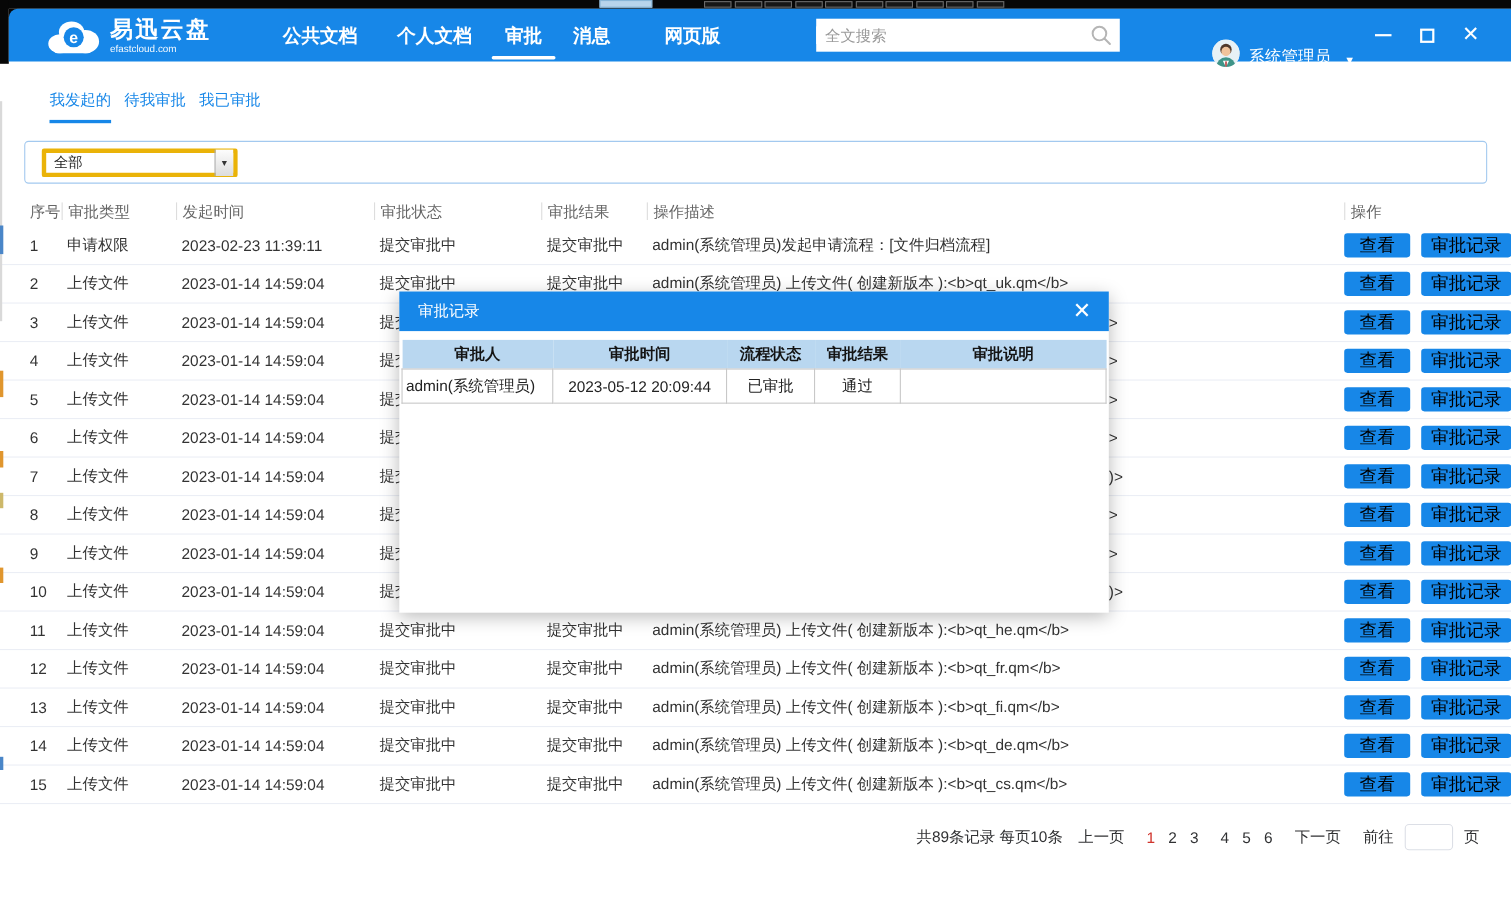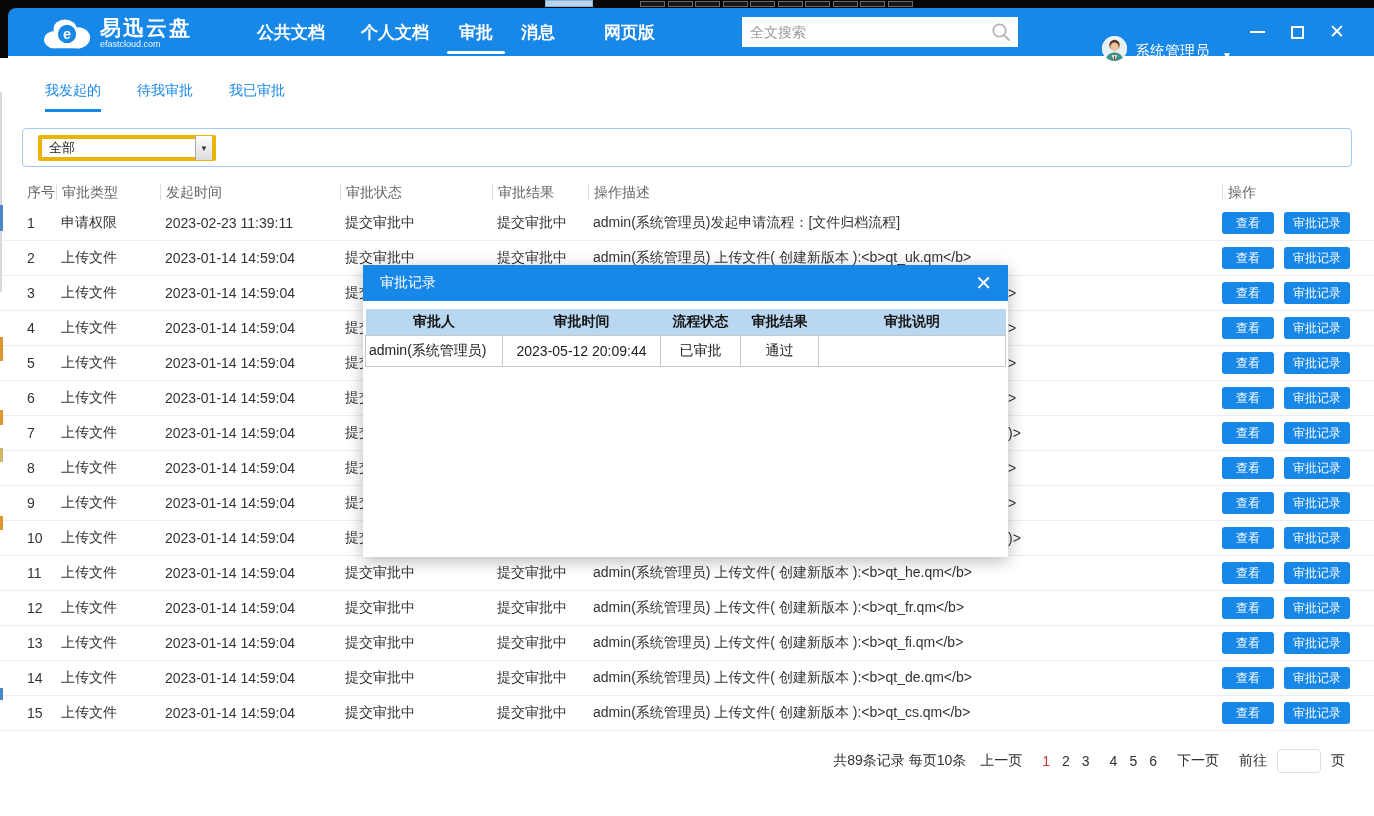--- a/index.html
+++ b/index.html
@@ -36,21 +36,21 @@
   .avatar { width:25px; height:25px; border-radius:50%; overflow:hidden; background:#e7f1f6; flex:none; }
   .username { font-size:15px; margin-left:8px; color:#fff; }
   .caret-down { font-size:10px; margin-left:12px; color:#fff; }
   .win-controls { position:absolute; left:1240px; top:0; height:48px; display:flex; align-items:center; gap:22px; }
   .wc { width:18px; height:18px; display:flex; align-items:center; justify-content:center; cursor:pointer; }
   .min-glyph { width:15px; height:2px; background:#fff; }
   .max-glyph { width:13px; height:13px; border:2px solid #fff; }
   .close-glyph { font-size:19px; color:#fff; line-height:18px; }
 
   
-  .tabs { position:absolute; left:45px; top:82px; display:flex; gap:36px; z-index:1; }
+  .tabs { position:absolute; left:45px; top:82px; display:flex; gap:12px; z-index:1; }
   .tab { font-size:14px; color:#1787e8; padding-bottom:9px; cursor:pointer; }
   .tab.active { border-bottom:3px solid #1787e8; }
 
   
   .filterbar { position:absolute; left:22px; top:128px; width:1330px; height:39px;
             border:1px solid #a3c9ef; border-radius:4px; }
   .combo { position:absolute; left:15px; top:6px; width:178px; height:26px; border:4px solid #eab308;
             border-radius:2px; background:#fff; display:flex; align-items:center; cursor:pointer; }
   .combo-value { flex:1; font-size:13px; color:#222; padding-left:7px; }
   .combo-btn { width:17px; height:24px; border-left:1px solid #aaa;
@@ -60,21 +60,21 @@
   
   .table { position:absolute; left:0; top:178px; width:1374px; z-index:0; }
   .thead, .trow { display:grid; grid-template-columns:34px 104px 180px 152px 96px 634px 130px;
             padding-left:22px; align-items:center; }
   .thead { height:28px; color:#666; font-size:14px; }
   .thead > div { padding-left:5px; border-left:1px solid #ddd; line-height:16px; }
   .thead > div:first-child { border-left:none; }
   .trow { height:35px; border-bottom:1px solid #ebeef5; font-size:14px; color:#333; position:relative; }
   .trow > div { padding-left:5px; white-space:nowrap; overflow:visible; }
   .cell-actions { display:flex; gap:10px; padding-left:0 !important; }
-  .btn { background:#1787e8; color:#ffffff; border:none; border-radius:3px; font-size:12px;
+  .btn { background:#1787e8; color:#000000; border:none; border-radius:3px; font-size:16px;
             height:22px; padding:0 9px; cursor:pointer; font-family:inherit; white-space:nowrap; }
   .btn.view { padding:0 14px; }
   .tail { position:absolute; left:1008px; top:50%; transform:translateY(-50%); font-size:14px; color:#333; z-index:1; }
 
   
   .modal { position:absolute; left:363px; top:265px; width:645px; height:292px; background:#fff;
             box-shadow:0 4px 16px rgba(0,0,0,.28); z-index:10; }
   .modal-header { height:36px; background:#1787e8; display:flex; align-items:center; }
   .modal-title { color:#fff; font-size:14px; padding-left:17px; flex:1; }
   .modal-close { color:#fff; font-size:20px; padding-right:16px; cursor:pointer; line-height:20px; }

